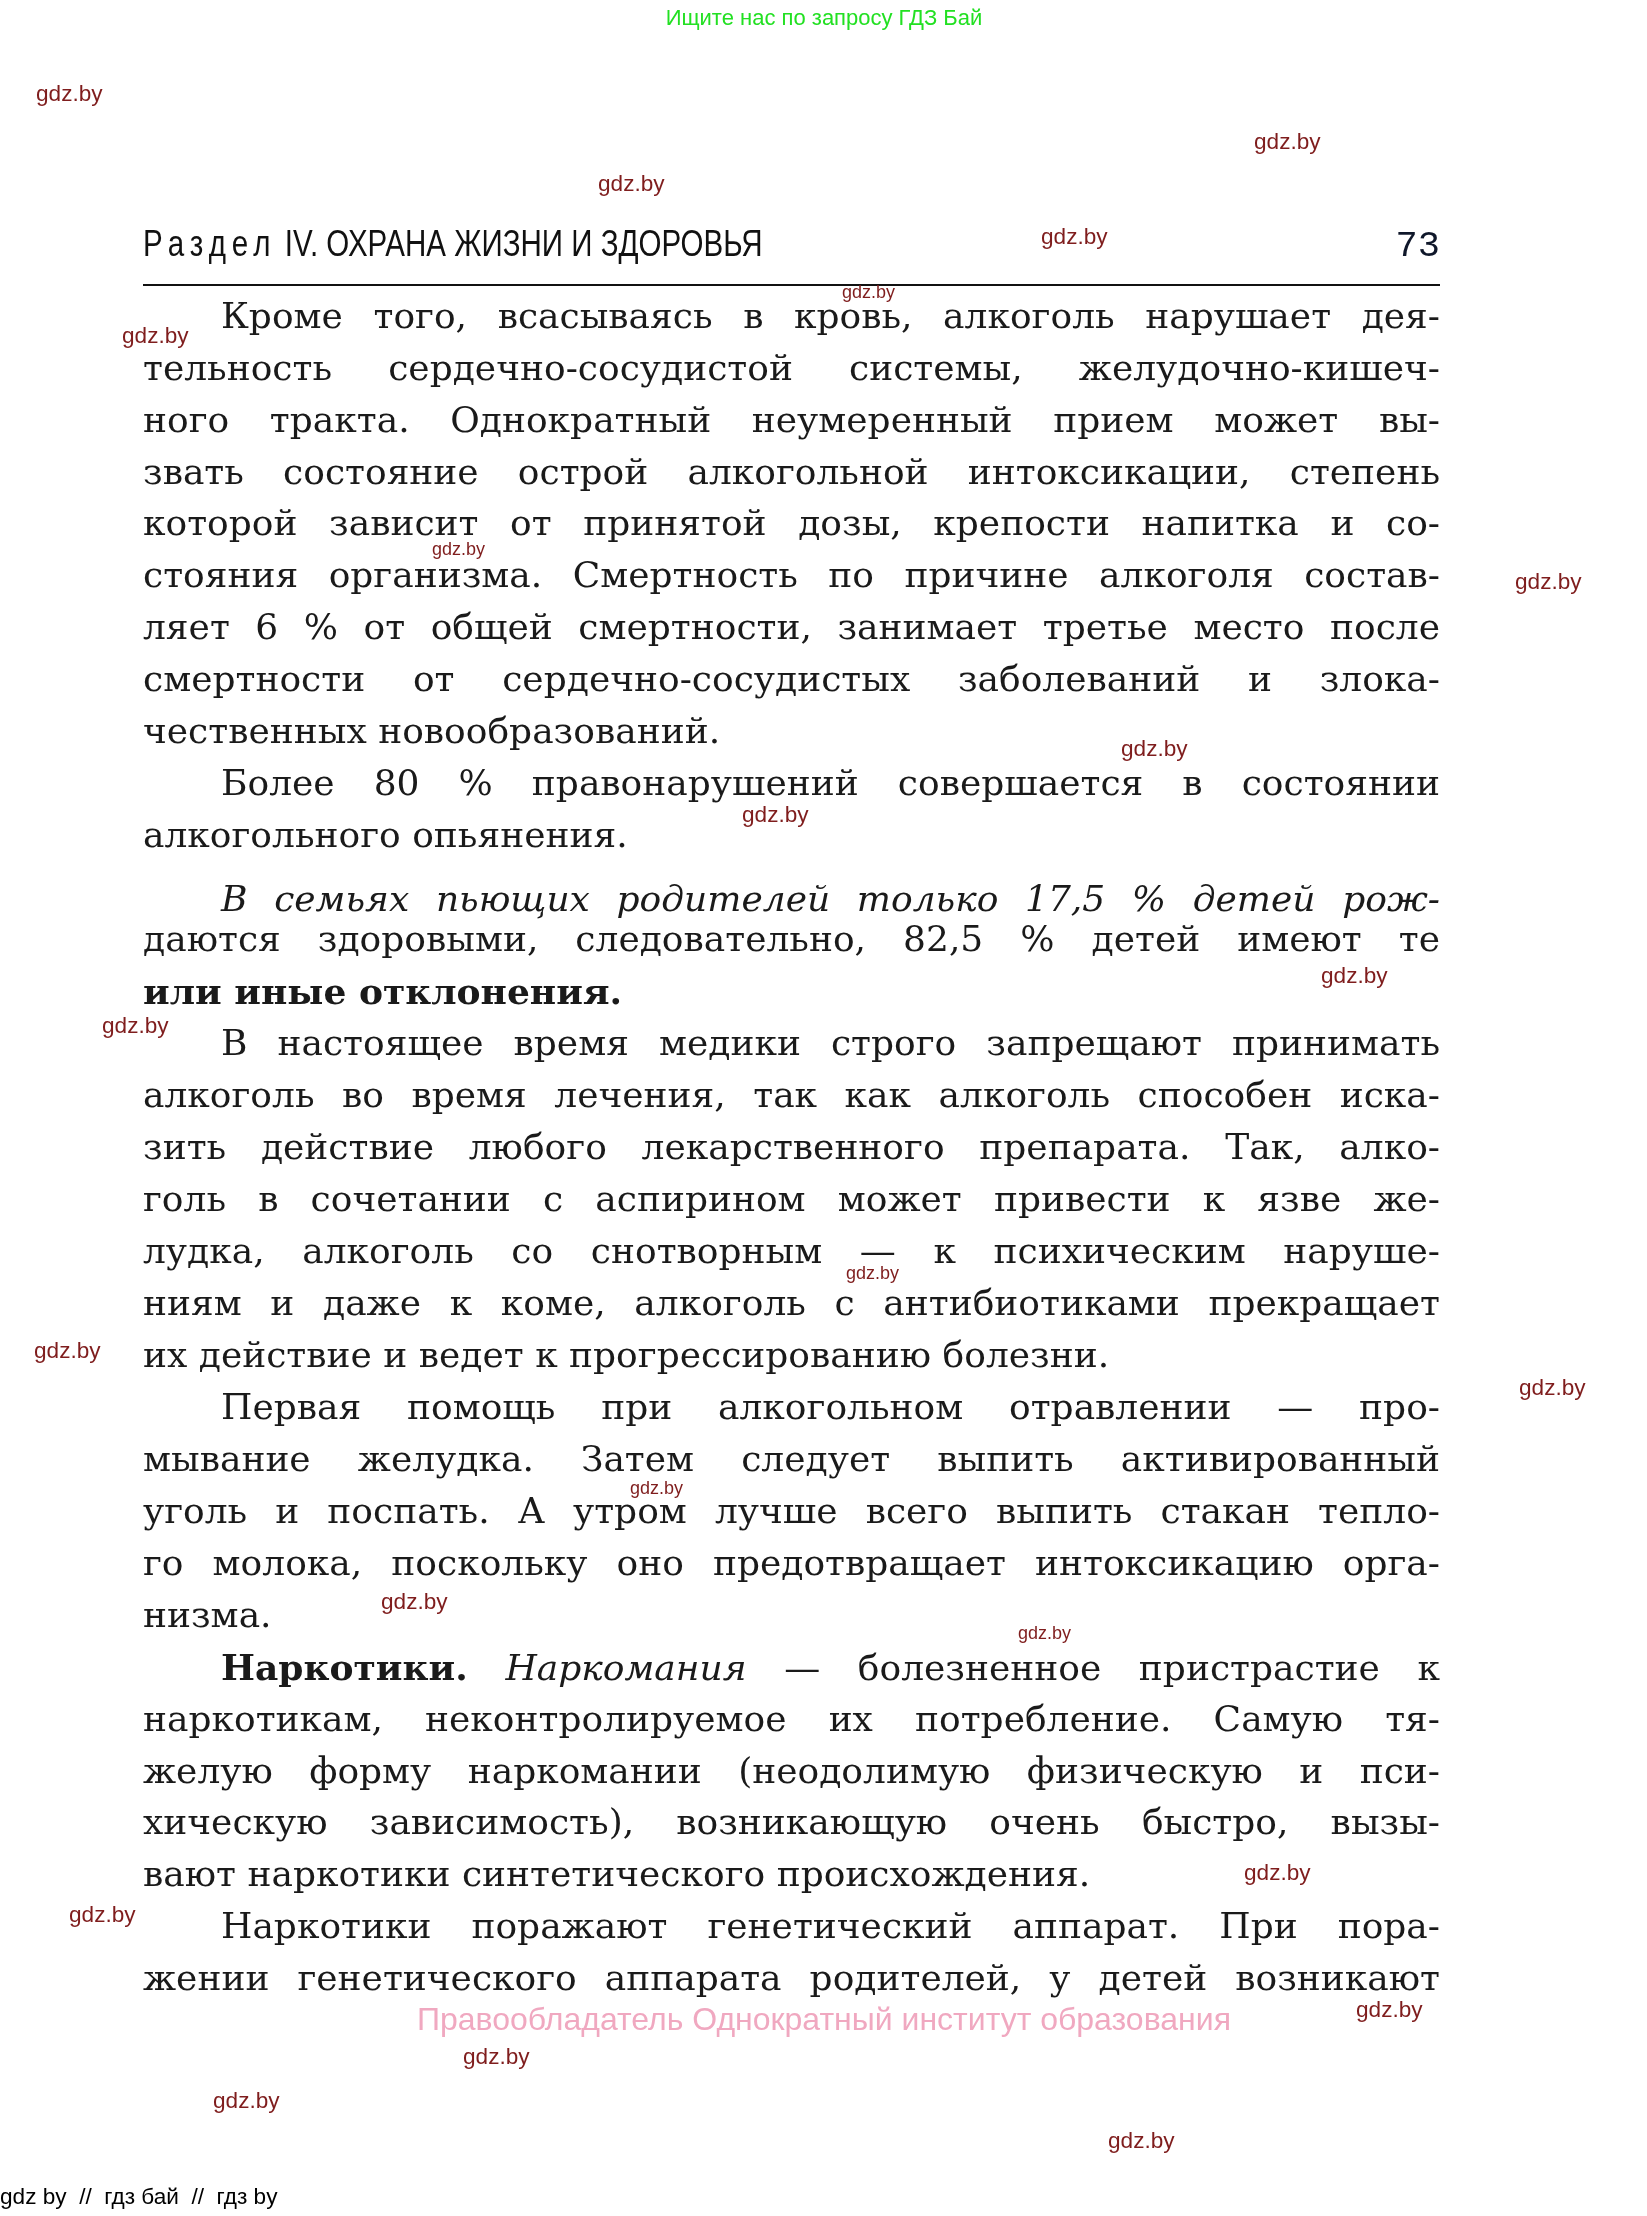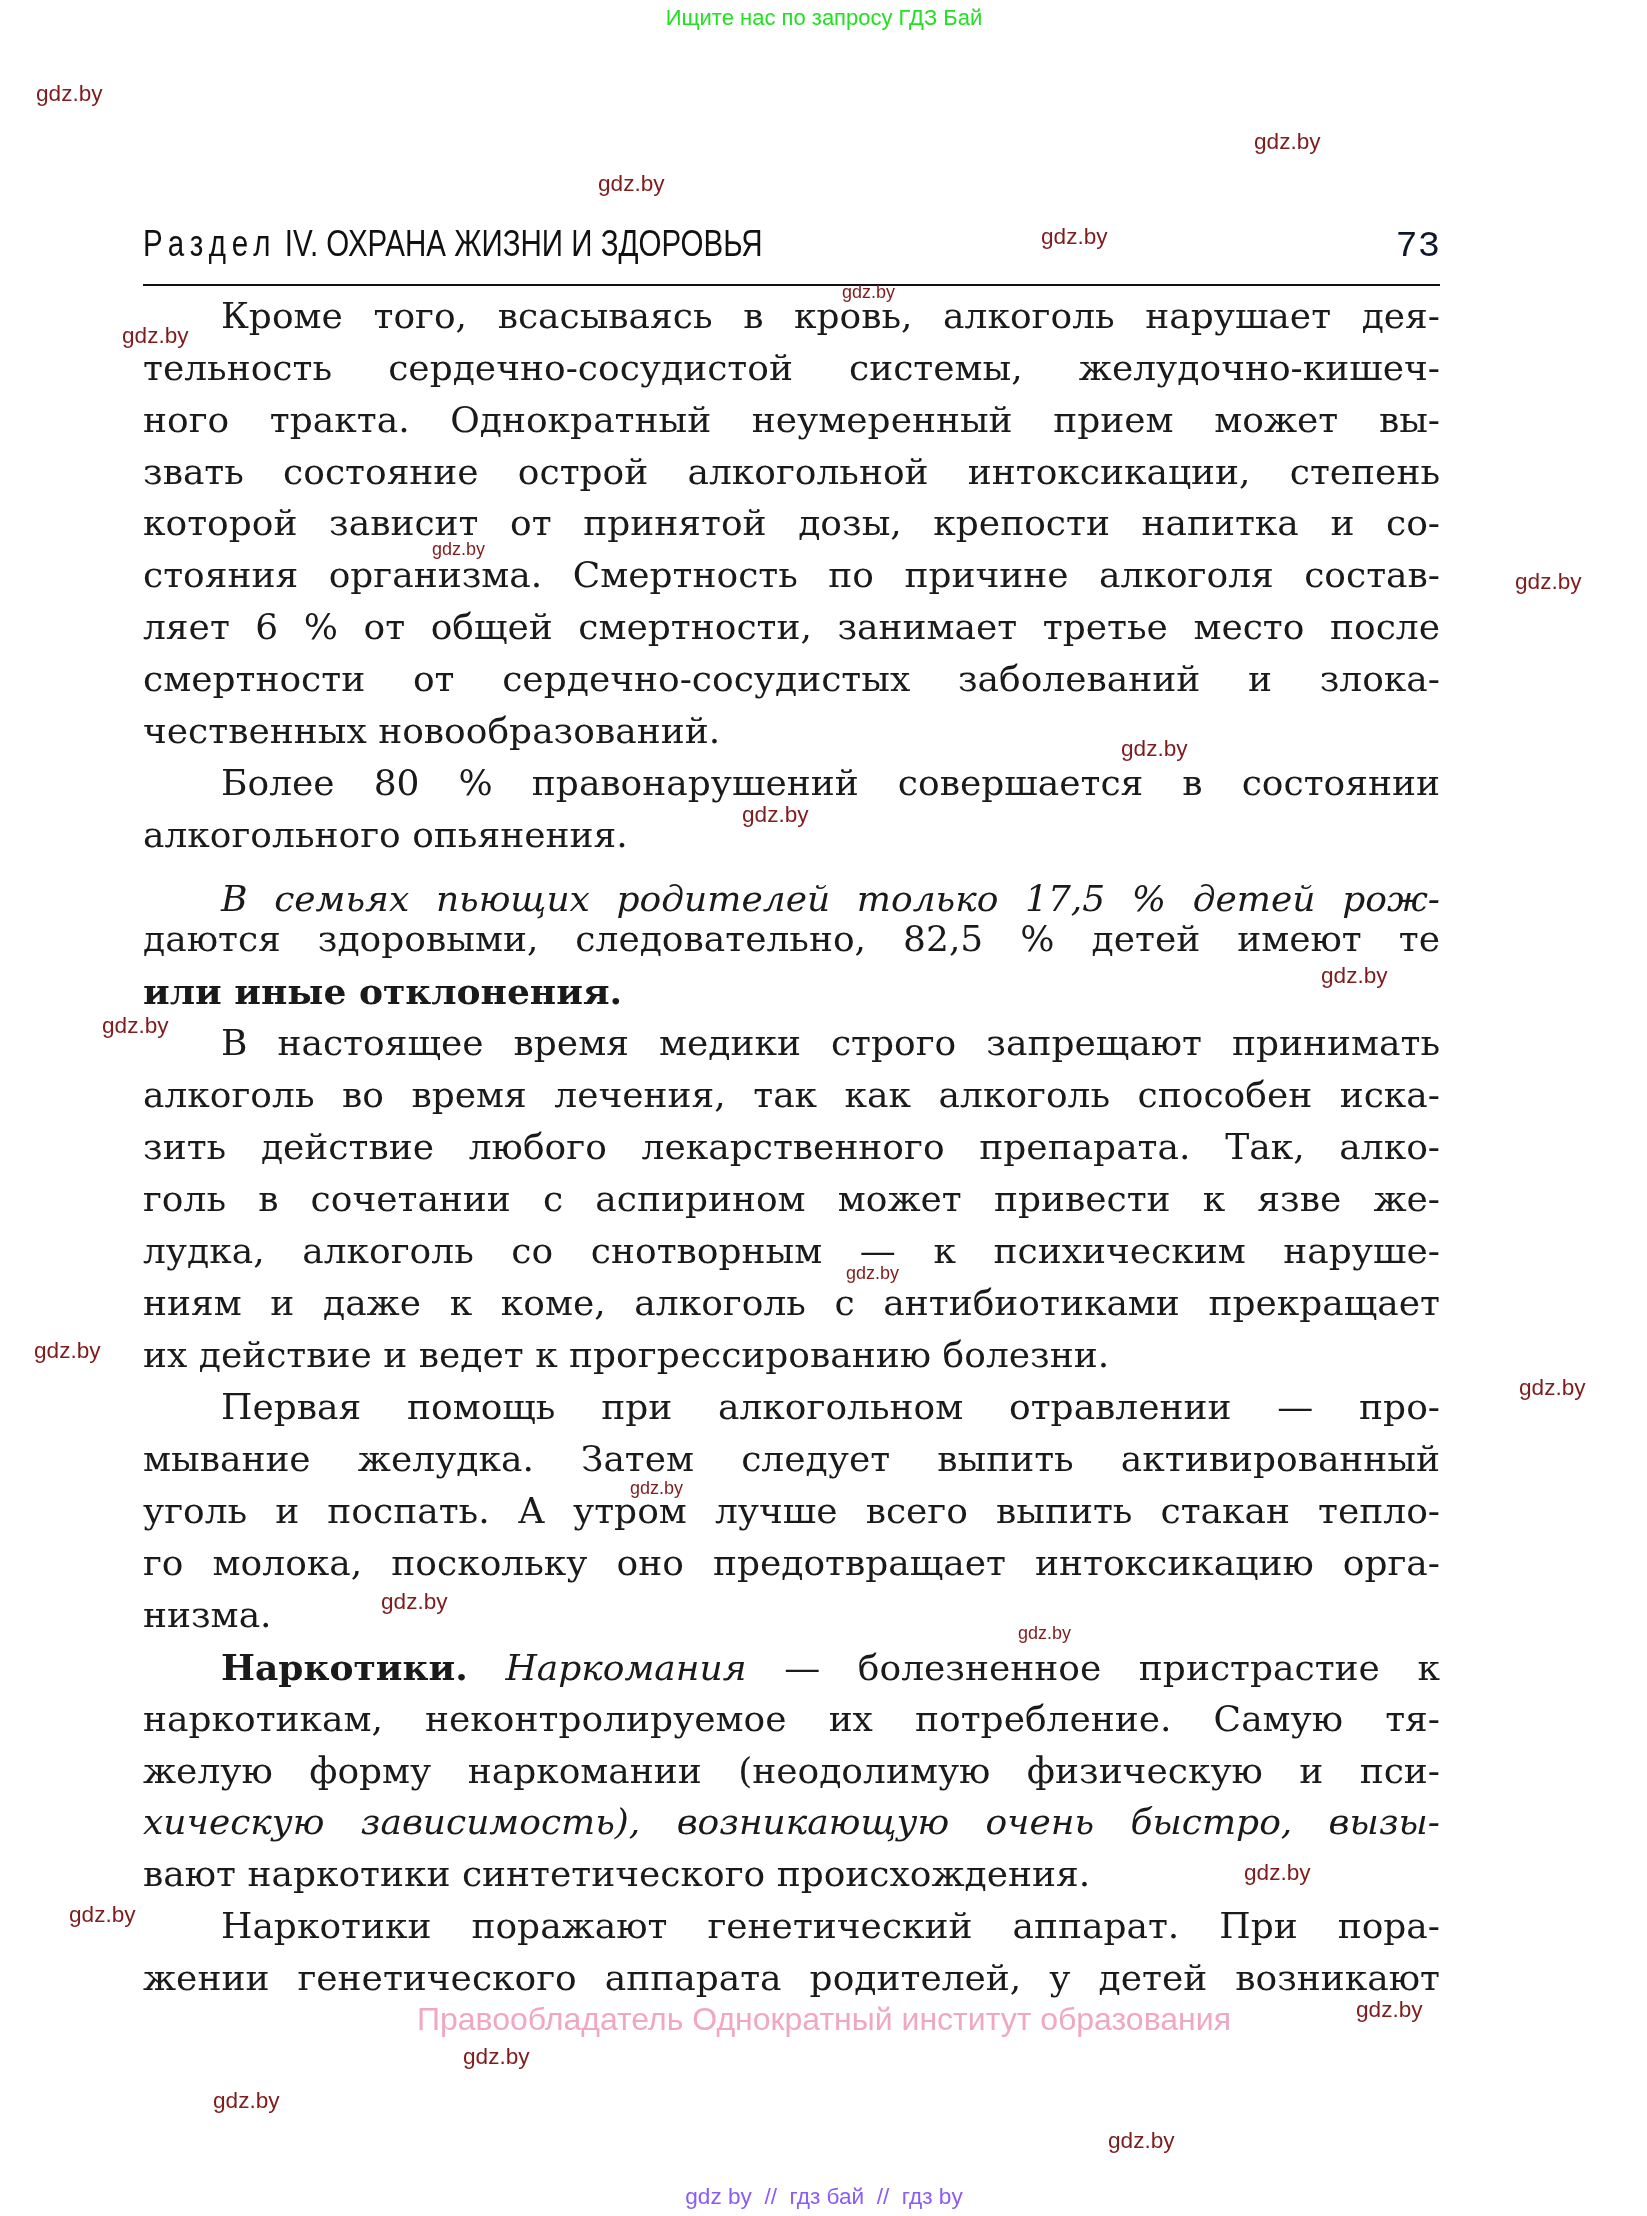--- a/index.html
+++ b/index.html
@@ -38,22 +38,22 @@
   .watermark {
     position: absolute; font-family: "Liberation Sans", sans-serif; font-size: 22.6px; color: #7f1d1d;
     white-space: nowrap;
   }
   .watermark.small { font-size: 18px; }
   .copyright {
     position: absolute; left: 0; top: 2001px; width: 1648px; text-align: center;
     font-family: "Liberation Sans", sans-serif; font-size: 32px; color: #f0a8c0;
   }
   .footer-links {
-    position: absolute; left: 0; top: 2184px; width: 1648px; text-align: center;
-    font-family: "Liberation Sans", sans-serif; font-size: 22.6px; color: #8b5cf6;
+    position: absolute; left: 0; top: 2184px; width: 1648px; 
+    font-family: "Liberation Sans", sans-serif; font-size: 22.6px; color: #000000;
     white-space: pre;
   }
 </style>
 </head>
 <body>
 
 <div class="top-banner">Ищите нас по запросу ГДЗ Бай</div>
 
 <div class="header">
   <div class="header-title">
@@ -86,21 +86,21 @@
     <div class="line" style="top: 1277px;">ниям и даже к коме, алкоголь с антибиотиками прекращает</div>
     <div class="line last" style="top: 1329px;">их действие и ведет к прогрессированию болезни.</div>
     <div class="line indent" style="top: 1381px;">Первая помощь при алкогольном отравлении — про-</div>
     <div class="line" style="top: 1433px;">мывание желудка. Затем следует выпить активированный</div>
     <div class="line" style="top: 1485px;">уголь и поспать. А утром лучше всего выпить стакан тепло-</div>
     <div class="line" style="top: 1537px;">го молока, поскольку оно предотвращает интоксикацию орга-</div>
     <div class="line last" style="top: 1589px;">низма.</div>
     <div class="line indent" style="top: 1641px;"><span class="bold">Наркотики.</span> <span class="italic">Наркомания</span> — болезненное пристрастие к</div>
     <div class="line" style="top: 1693px;">наркотикам, неконтролируемое их потребление. Самую тя-</div>
     <div class="line" style="top: 1745px;">желую форму наркомании (неодолимую физическую и пси-</div>
-    <div class="line" style="top: 1796px; font-style: italic;">хическую зависимость), возникающую очень быстро, вызы-</div>
+    <div class="line" style="top: 1796px;">хическую зависимость), возникающую очень быстро, вызы-</div>
     <div class="line last" style="top: 1848px;">вают наркотики синтетического происхождения.</div>
     <div class="line indent" style="top: 1900px;">Наркотики поражают генетический аппарат. При пора-</div>
     <div class="line" style="top: 1952px;">жении генетического аппарата родителей, у детей возникают</div>
   </div>
 
 <div id="watermarks">
     <div class="watermark" style="left: 36px; top: 81px;">gdz.by</div>
     <div class="watermark" style="left: 1254px; top: 129px;">gdz.by</div>
     <div class="watermark" style="left: 598px; top: 171px;">gdz.by</div>
     <div class="watermark" style="left: 1041px; top: 224px;">gdz.by</div>

